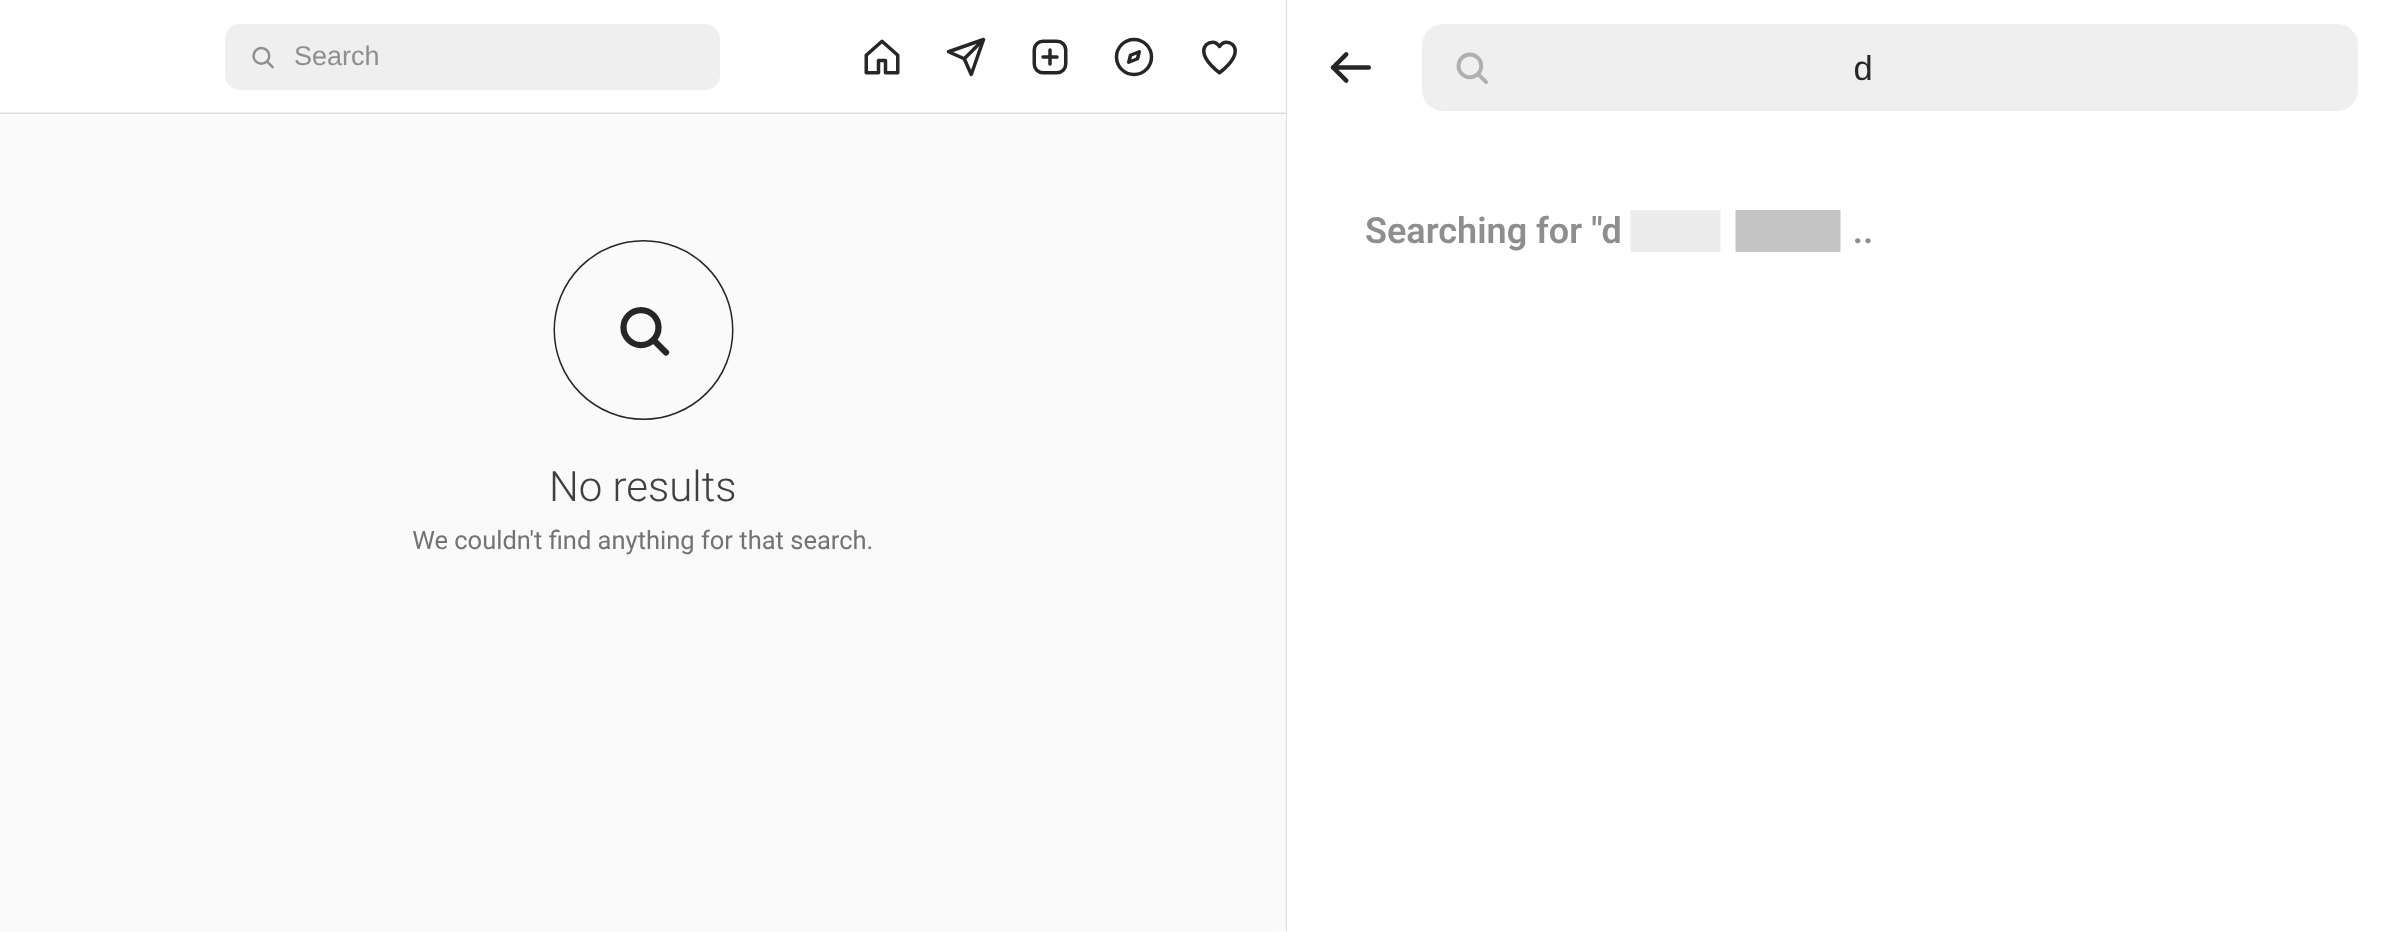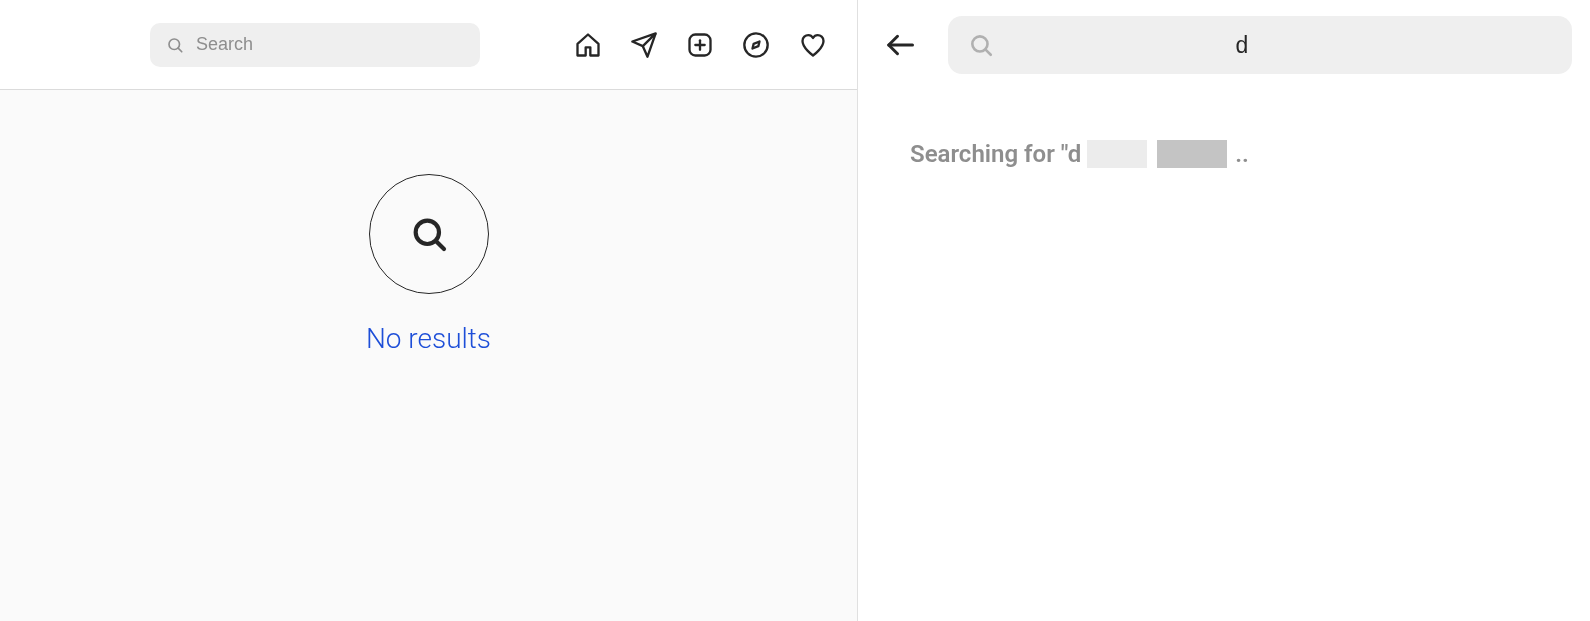--- a/index.html
+++ b/index.html
@@ -12,21 +12,21 @@
   }
   
   .left-pane {
     width: 858px;
     height: 621px;
     display: flex;
     flex-direction: column;
     border-right: 1px solid #e0e0e0;
   }
   .left-header {
-    height: 90px;
+    height: 76px;
     background: #ffffff;
     border-bottom: 1px solid #dbdbdb;
     display: flex;
     align-items: center;
     padding-left: 150px;
   }
   .search-box {
     width: 330px;
     height: 44px;
     background: #efefef;
@@ -73,21 +73,21 @@
     border: 1.5px solid #262626;
     border-radius: 50%;
     display: flex;
     align-items: center;
     justify-content: center;
   }
   .no-results-title {
     margin-top: 28px;
     font-size: 28px;
     font-weight: 300;
-    color: #1d4ed8;
+    color: #404040;
   }
   .no-results-sub {
     margin-top: 10px;
     font-size: 17px;
     color: #737373;
   }
 
   
   .right-pane {
     width: 732px;
@@ -213,20 +213,21 @@
     </div>
   </div>
   <div class="left-body">
     <div class="no-results-circle">
       <svg width="40" height="40" viewBox="0 0 24 24" fill="none" stroke="#262626" stroke-width="2.5" stroke-linecap="round">
           <circle cx="11" cy="11" r="7"></circle>
           <line x1="21" y1="21" x2="16" y2="16"></line>
         </svg>
     </div>
     <div class="no-results-title">No results</div>
+    <div class="no-results-sub">We couldn't find anything for that search.</div>
   </div>
 </div>
 
 <div class="right-pane">
   <div class="right-header">
     <span class="back-btn">
       <svg width="40" height="30" viewBox="0 0 24 24" fill="none" stroke="#262626" stroke-width="2.4" stroke-linecap="round" stroke-linejoin="round">
           <line x1="22" y1="12" x2="3" y2="12"></line>
           <polyline points="10 5 3 12 10 19"></polyline>
         </svg>

